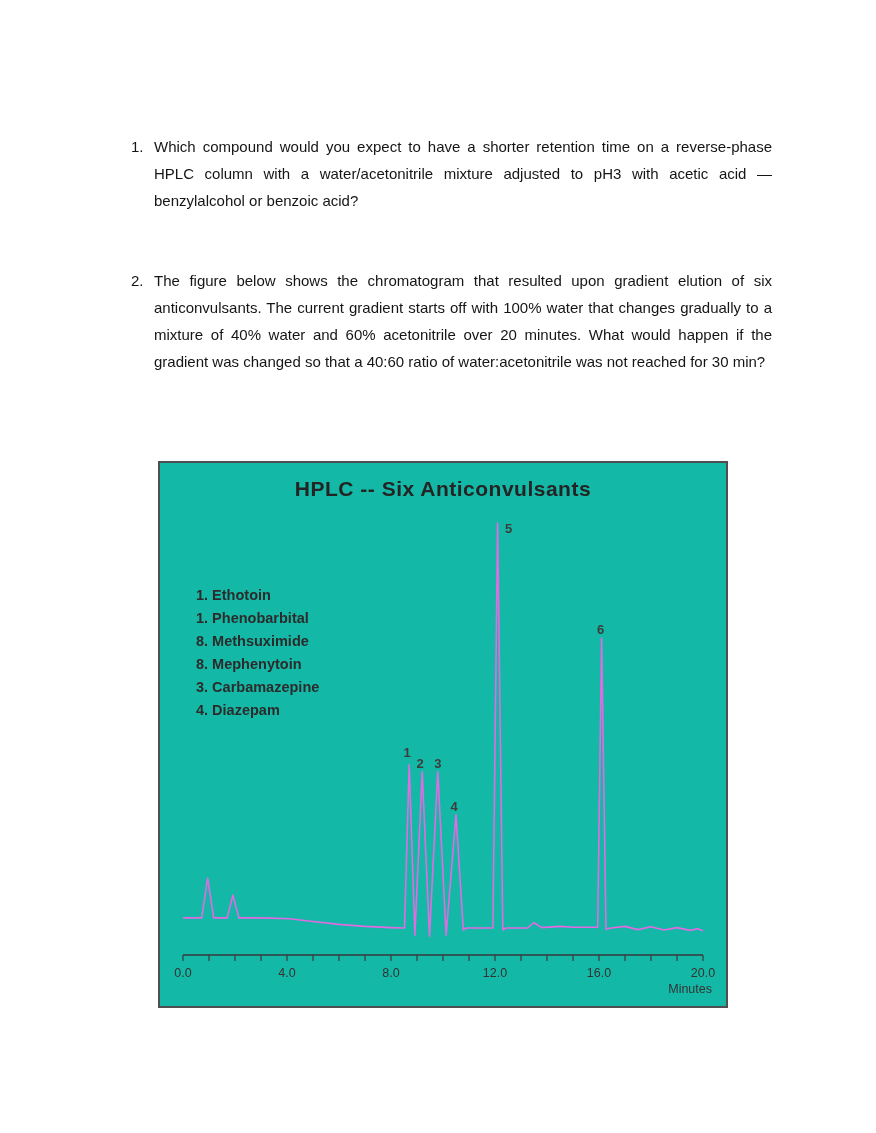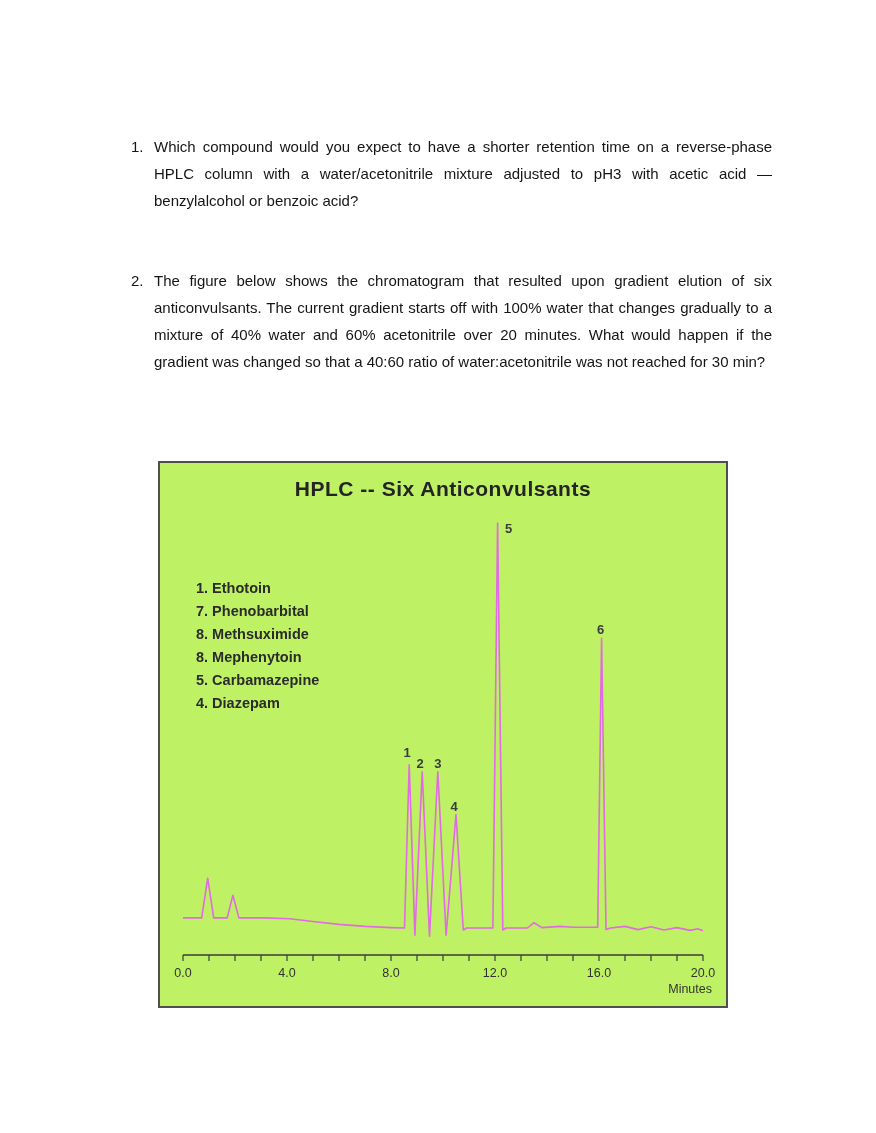--- a/index.html
+++ b/index.html
@@ -9,28 +9,28 @@
     color:#101010;overflow:hidden;
   }
   .question{
     position:absolute;left:131px;width:641px;
     font-size:15px;line-height:27px;text-align:justify;
     padding-left:23px;box-sizing:border-box;color:#151515;
   }
   .qnum{position:absolute;left:0;top:0;}
   .chart-box{
     position:absolute;left:158px;top:461px;width:570px;height:547px;
-    border:2px solid #4f4f52;background:#bef264;box-sizing:border-box;
+    border:2px solid #4f4f52;background:#14b8a6;box-sizing:border-box;
   }
   .chart-title{
     position:absolute;left:0;top:14px;width:100%;text-align:center;
     font-size:21px;font-weight:bold;letter-spacing:.5px;color:#242424;
   }
   .legend{
-    position:absolute;left:36px;top:114px;
+    position:absolute;left:36px;top:121px;
     font-size:14.5px;font-weight:bold;line-height:23px;color:#2b2b2b;
     white-space:nowrap;
   }
   .legend div{height:23px;}
   svg{position:absolute;left:0;top:0;}
   svg text{font-family:"Liberation Sans","DejaVu Sans",sans-serif;}
 </style>
 </head>
 <body>
 
@@ -41,24 +41,24 @@
 
 <div class="question" style="top:267px;">
   <span class="qnum">2.</span>
   <span>The figure below shows the chromatogram that resulted upon gradient elution of six anticonvulsants. The current gradient starts off with 100% water that changes gradually to a mixture of 40% water and 60% acetonitrile over 20 minutes. What would happen if the gradient was changed so that a 40:60 ratio of water:acetonitrile was not reached for 30 min?</span>
 </div>
 
 <div class="chart-box">
   <div class="chart-title">HPLC -- Six Anticonvulsants</div>
   <div class="legend" id="legend">
       <div>1. Ethotoin</div>
-      <div>7. Phenobarbital</div>
+      <div>1. Phenobarbital</div>
       <div>8. Methsuximide</div>
       <div>8. Mephenytoin</div>
-      <div>5. Carbamazepine</div>
+      <div>3. Carbamazepine</div>
       <div>4. Diazepam</div>
     </div>
   <svg id="chart-svg" width="566" height="543" viewBox="0 0 566 543">
       <path d="M23.0 454.9 L41.7 454.9 L47.7 415.2 L53.7 454.9 L67.2 454.9 L72.9 432.2 L78.9 454.9 L103.6 454.9 L129.6 455.7 L153.0 458.5 L179.0 461.4 L205.0 463.4 L231.0 464.6 L244.5 465.0 L249.2 301.8 L254.9 472.3 L262.2 308.7 L269.5 473.1 L277.8 308.7 L286.1 472.3 L296.0 351.6 L303.3 467.0 L306.4 465.0 L332.9 465.0 L337.6 60.0 L342.8 467.0 L345.9 465.0 L367.5 465.0 L374.0 459.7 L381.8 464.6 L400.0 463.4 L413.0 464.2 L437.7 464.2 L441.6 175.4 L446.0 466.6 L450.7 465.0 L465.0 463.4 L478.0 466.6 L491.0 463.8 L504.0 467.0 L517.0 464.6 L530.0 467.4 L537.8 465.8 L543.0 467.8" fill="none" stroke="#e26ae2" stroke-width="1.6" stroke-linejoin="round"></path>
       <line x1="23" y1="492" x2="543" y2="492" stroke="#3a3a3a" stroke-width="1.3"></line>
       <line x1="23" y1="492" x2="23" y2="498" stroke="#3a3a3a" stroke-width="1.2"></line>
       <line x1="49" y1="492" x2="49" y2="498" stroke="#3a3a3a" stroke-width="1.2"></line>
       <line x1="75" y1="492" x2="75" y2="498" stroke="#3a3a3a" stroke-width="1.2"></line>
       <line x1="101" y1="492" x2="101" y2="498" stroke="#3a3a3a" stroke-width="1.2"></line>
       <line x1="127" y1="492" x2="127" y2="498" stroke="#3a3a3a" stroke-width="1.2"></line>

